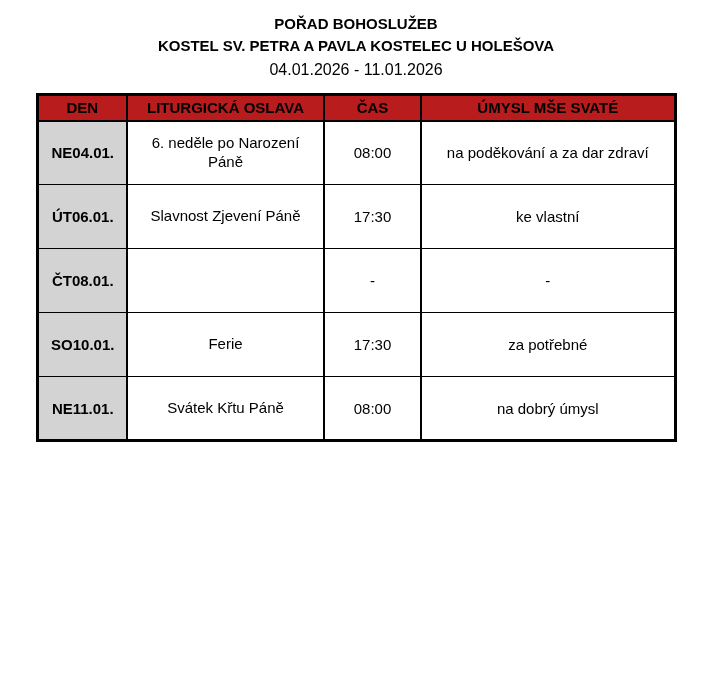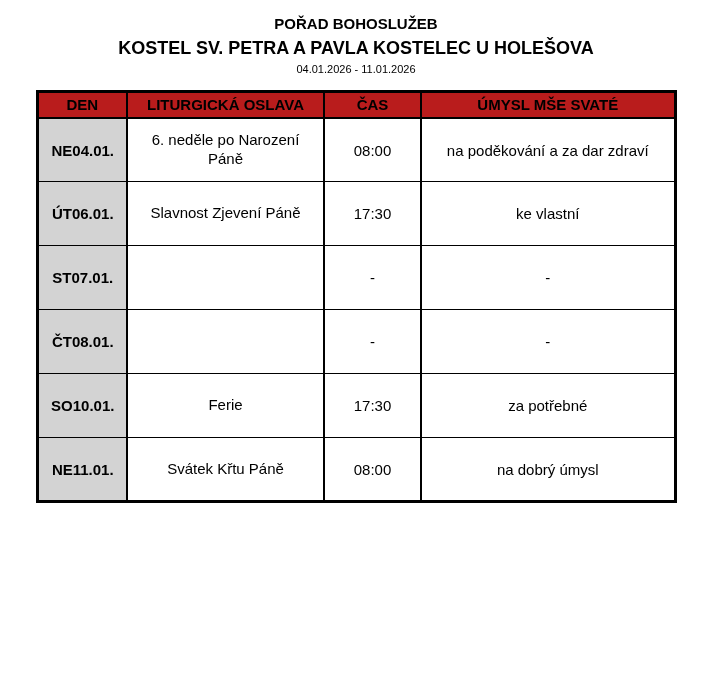--- a/index.html
+++ b/index.html
@@ -18,24 +18,24 @@
   .titles {
     text-align: center;
     line-height: 1.45;
   }
   .title-line1 {
     font-weight: bold;
     font-size: 15px;
   }
   .title-line2 {
     font-weight: bold;
-    font-size: 18px;
+    font-size: 15px;
   }
   .date-range {
-    font-size: 11px;
+    font-size: 16px;
     margin-top: 1px;
   }
   table.schedule {
     border-collapse: collapse;
     table-layout: fixed;
     width: 638px;
     margin: 12px auto 0 auto;
     border: 3px solid #000;
   }
   col.c-day   { width: 90px;  }
@@ -124,31 +124,20 @@
               <span>06.01.</span>
             </div>
           </td>
           <td class="celebration-cell">Slavnost Zjevení Páně</td>
           <td class="time-cell">17:30</td>
           <td class="intention-cell">ke vlastní</td>
         </tr>
         <tr>
           <td class="day-cell">
             <div class="day-wrap">
-              <span>ST</span>
-              <span>07.01.</span>
-            </div>
-          </td>
-          <td class="celebration-cell"></td>
-          <td class="time-cell">-</td>
-          <td class="intention-cell">-</td>
-        </tr>
-        <tr>
-          <td class="day-cell">
-            <div class="day-wrap">
               <span>ČT</span>
               <span>08.01.</span>
             </div>
           </td>
           <td class="celebration-cell"></td>
           <td class="time-cell">-</td>
           <td class="intention-cell">-</td>
         </tr>
         <tr>
           <td class="day-cell">

